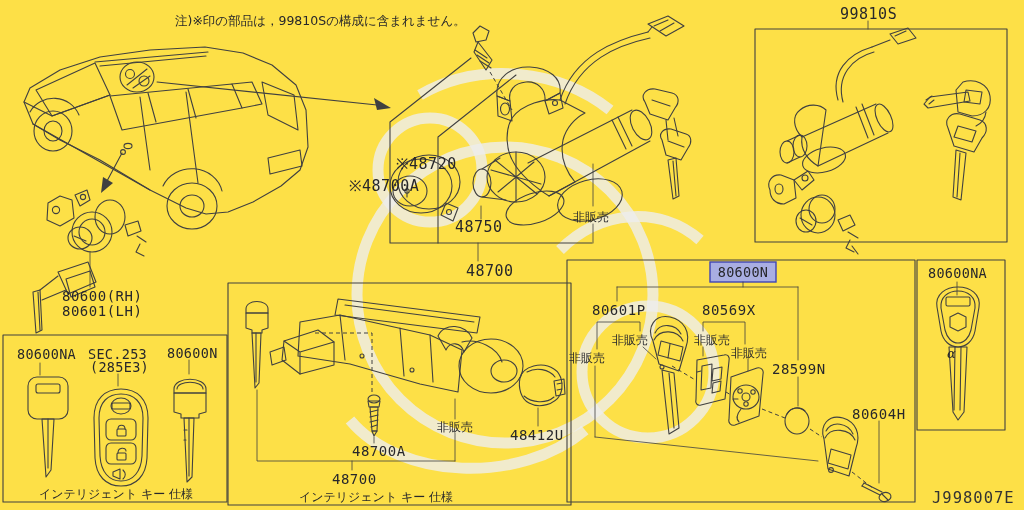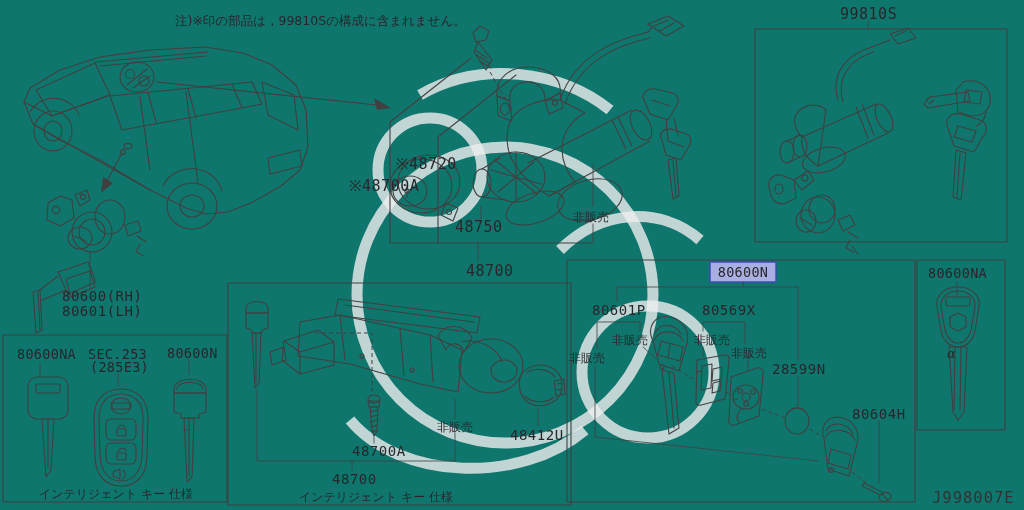--- a/index.html
+++ b/index.html
@@ -1,16 +1,16 @@
 <!DOCTYPE html>
 <html><head>
 <meta charset="utf-8">
 <style>
   html,body{margin:0;padding:0;background:#ffffff;}
-  .stage{position:relative;width:1024px;height:510px;background:#0f766e;overflow:hidden;
+  .stage{position:relative;width:1024px;height:510px;background:#fde047;overflow:hidden;
          font-family:"DejaVu Sans",sans-serif;}
   svg{display:block}
   .ln{fill:none;stroke:#404040;stroke-width:1.1;stroke-linejoin:round;stroke-linecap:round;}
   .lnt{fill:none;stroke:#404040;stroke-width:0.8;stroke-linejoin:round;stroke-linecap:round;}
   .dash{fill:none;stroke:#404040;stroke-width:1;stroke-dasharray:4 3;}
   .solidfill{fill:#404040;stroke:none;}
   .wm{fill:none;stroke:#ededed;stroke-width:11;opacity:0.8;}
   text{fill:#27272b;}
   .pn{font-family:"DejaVu Sans Mono","Liberation Mono",monospace;font-size:14px;letter-spacing:0.5px;}
   .pn15{font-family:"DejaVu Sans Mono","Liberation Mono",monospace;font-size:15px;letter-spacing:0.5px;}

